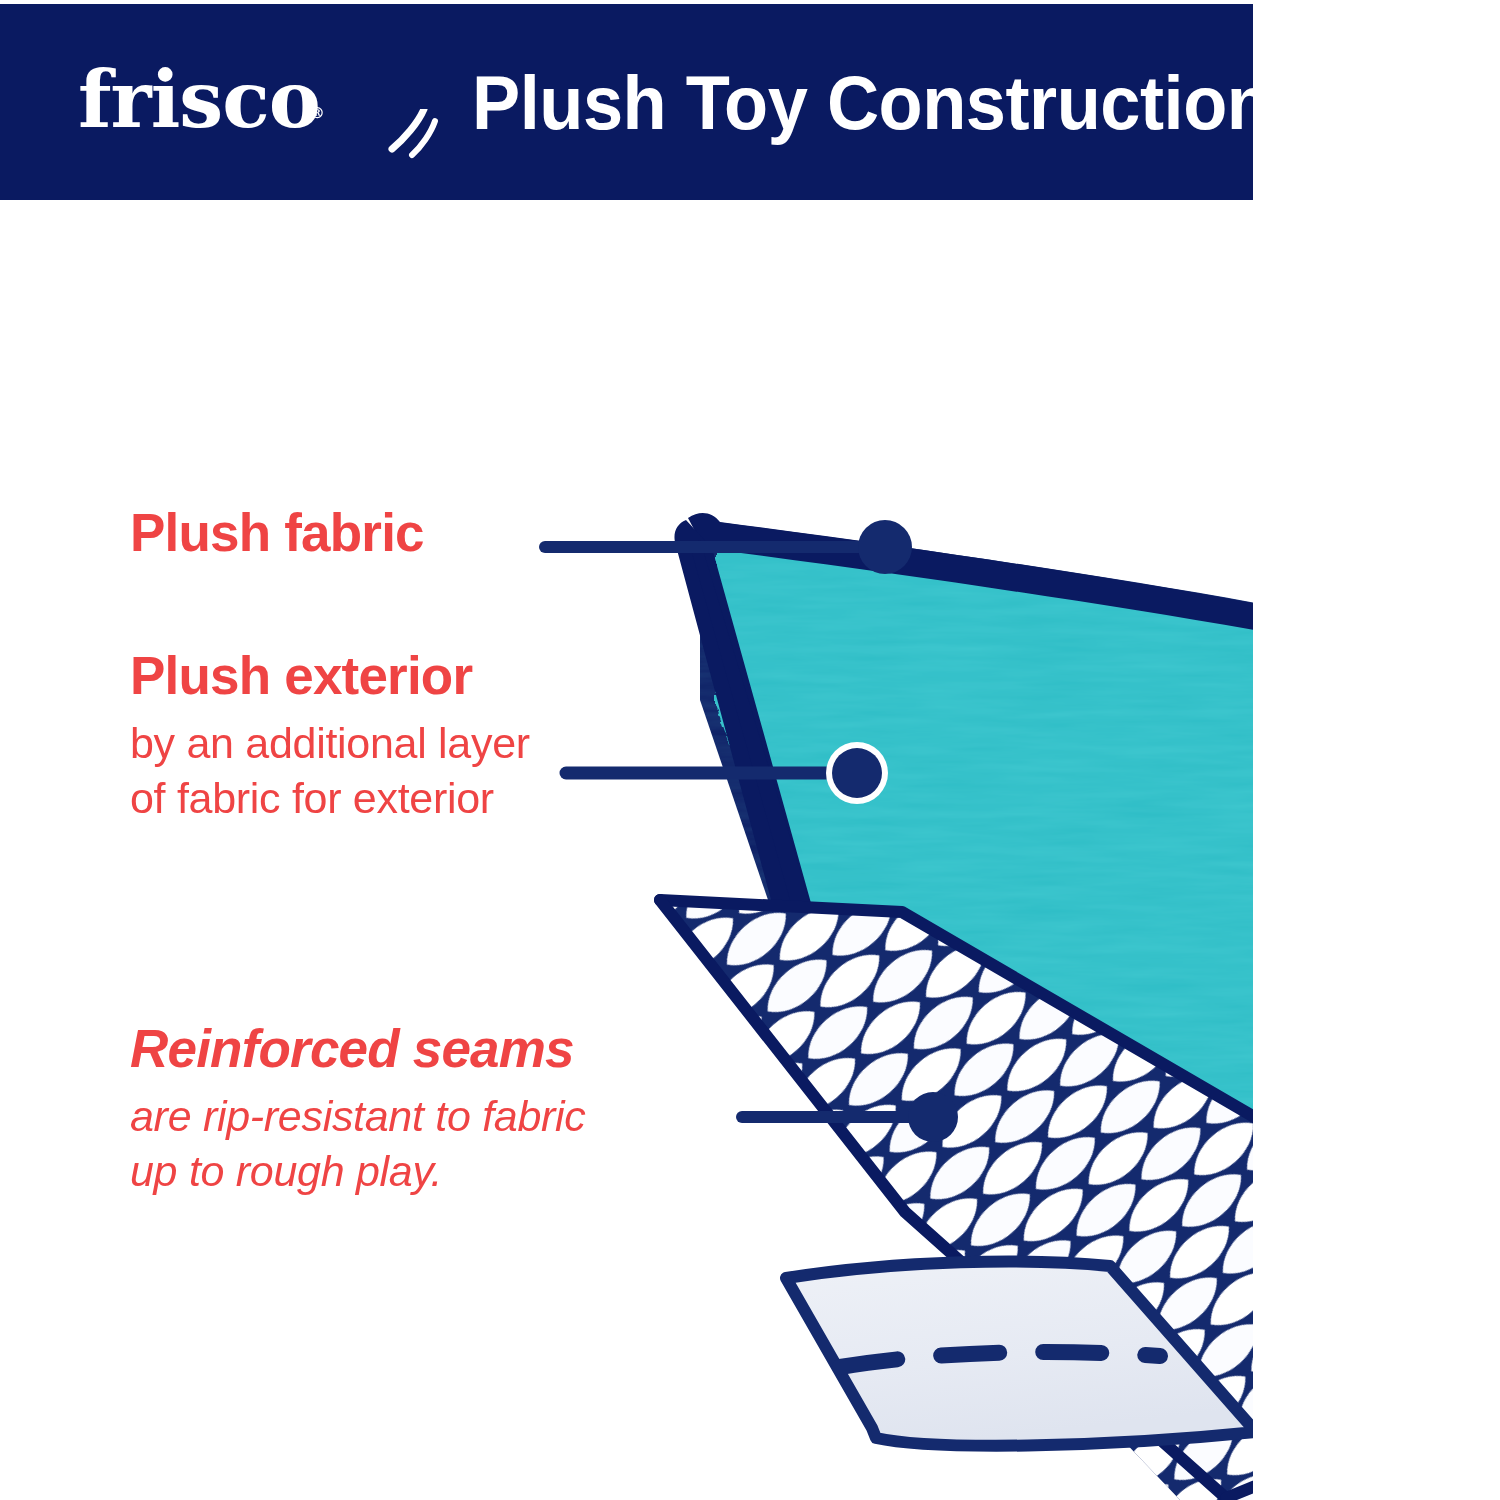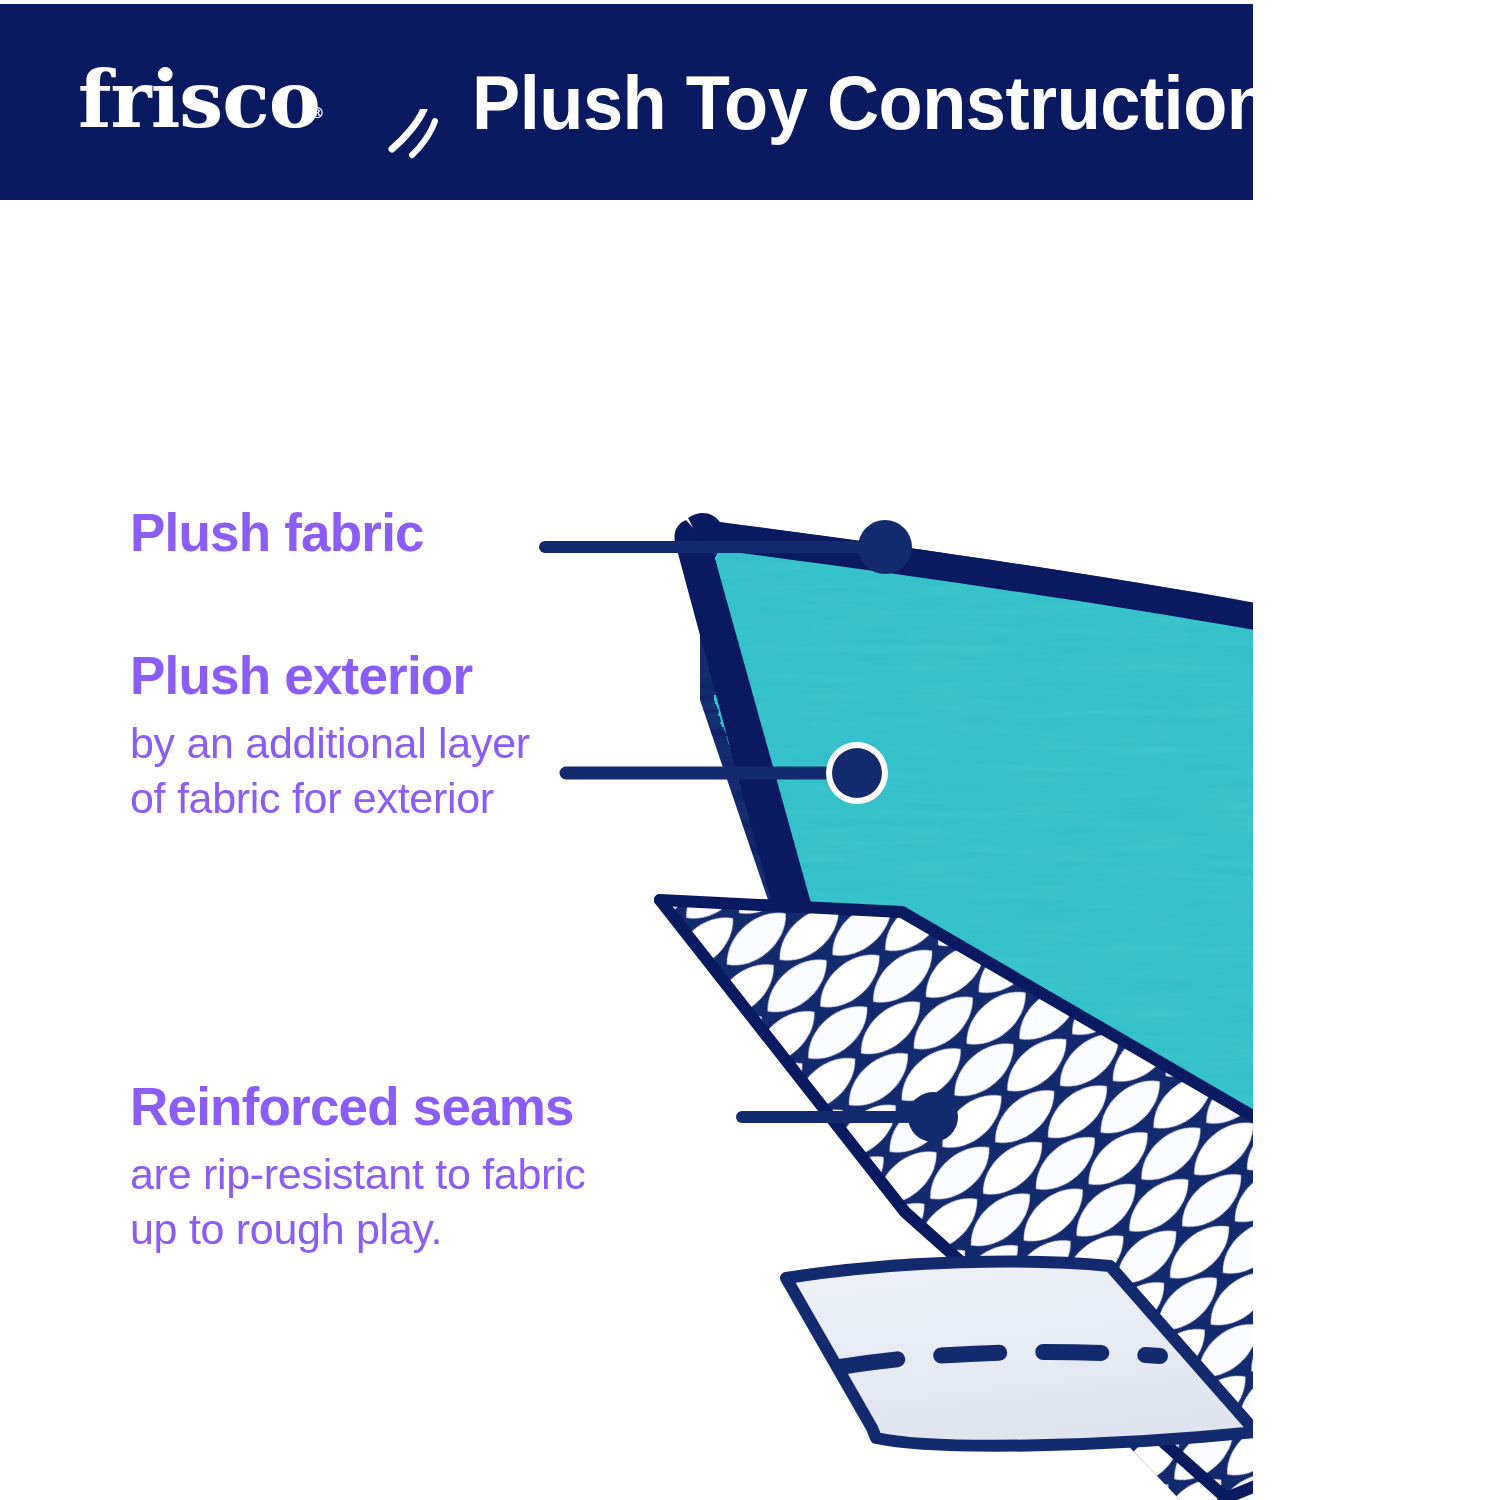--- a/index.html
+++ b/index.html
@@ -19,28 +19,28 @@
   #logo-swoosh{position:absolute;left:310px;top:48px;width:60px;height:50px;pointer-events:none;}
 
   #title{color:#ffffff;font-size:76px;font-weight:700;letter-spacing:-0.5px;
          margin-left:138px;white-space:nowrap;transform:scaleX(0.95);transform-origin:left center;}
 
   
   #art{position:absolute;left:0;top:200px;width:1500px;height:1300px;}
   #art svg{display:block;}
 
   
-  .callout{position:absolute;left:130px;color:#8b5cf6;}
+  .callout{position:absolute;left:130px;color:#ef4444;}
   .c-head{font-size:53px;font-weight:700;letter-spacing:-0.8px;line-height:1.06;white-space:nowrap;}
   .c-body{font-size:43px;font-weight:400;letter-spacing:-0.3px;line-height:1.28;margin-top:12px;}
   .c-body div{white-space:nowrap;}
 
   #callout-1{top:505px;}
   #callout-2{top:648px;}
-  #callout-3{top:1079px;}
+  #callout-3{top:1021px;font-style:italic;}
 </style>
 </head>
 <body>
 
 <div id="page">
 
   <div id="header">
     <div id="header-inner">
 
       <div id="logo">

